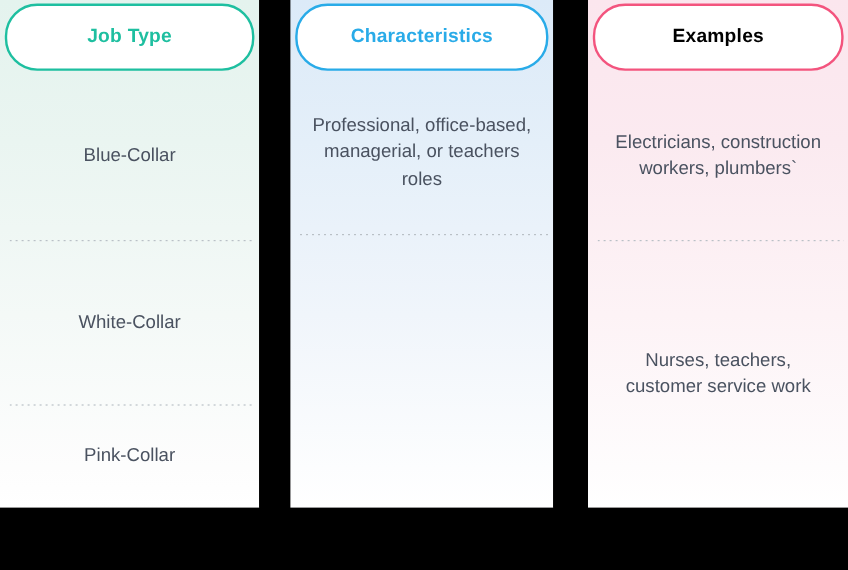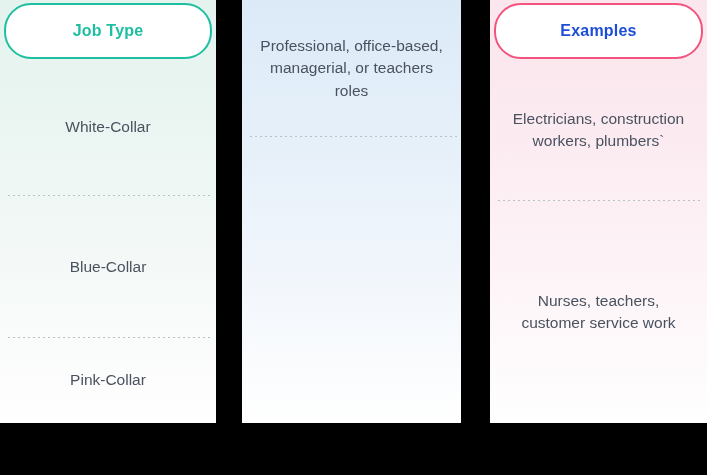--- a/index.html
+++ b/index.html
@@ -124,48 +124,49 @@
 </style>
 </head>
 <body>
 
 <div class="table-wrap">
 
   <div class="column col-jobtype">
     <div class="col-body"></div>
     <div class="header-pill" style="border-color: rgb(30, 191, 160); color: rgb(30, 191, 160);">Job Type</div>
     <div class="cells">
+      <div class="cell cell-r1 with-divider">
+        <span class="cell-text">Blue-Collar</span>
+      </div>
       <div class="cell cell-r2 with-divider">
         <span class="cell-text">White-Collar</span>
-      </div>
-      <div class="cell cell-r1 with-divider">
-        <span class="cell-text">Blue-Collar</span>
       </div>
       <div class="cell cell-r3">
         <span class="cell-text">Pink-Collar</span>
       </div>
     </div>
   </div>
 
   <div class="column col-spacer-a"></div>
 
   <div class="column col-chars">
     <div class="col-body"></div>
+    <div class="header-pill" style="border-color: rgb(41, 171, 232); color: rgb(41, 171, 232);">Characteristics</div>
     <div class="cells">
       <div class="cell cell-r2 with-divider">
         <span class="cell-text">Professional, office-based, managerial, or teachers roles</span>
       </div>
     </div>
   </div>
 
   <div class="column col-spacer-b"></div>
 
   <div class="column col-examples">
     <div class="col-body"></div>
-    <div class="header-pill" style="border-color: rgb(243, 84, 126); color: #1d4ed8;">Examples</div>
+    <div class="header-pill" style="border-color: rgb(243, 84, 126); color: #000000;">Examples</div>
     <div class="cells">
       <div class="cell cell-r1 with-divider">
         <span class="cell-text">Electricians, construction workers, plumbers`</span>
       </div>
       <div class="cell cell-r3">
         <span class="cell-text">Nurses, teachers, customer service work</span>
       </div>
     </div>
   </div>
 

